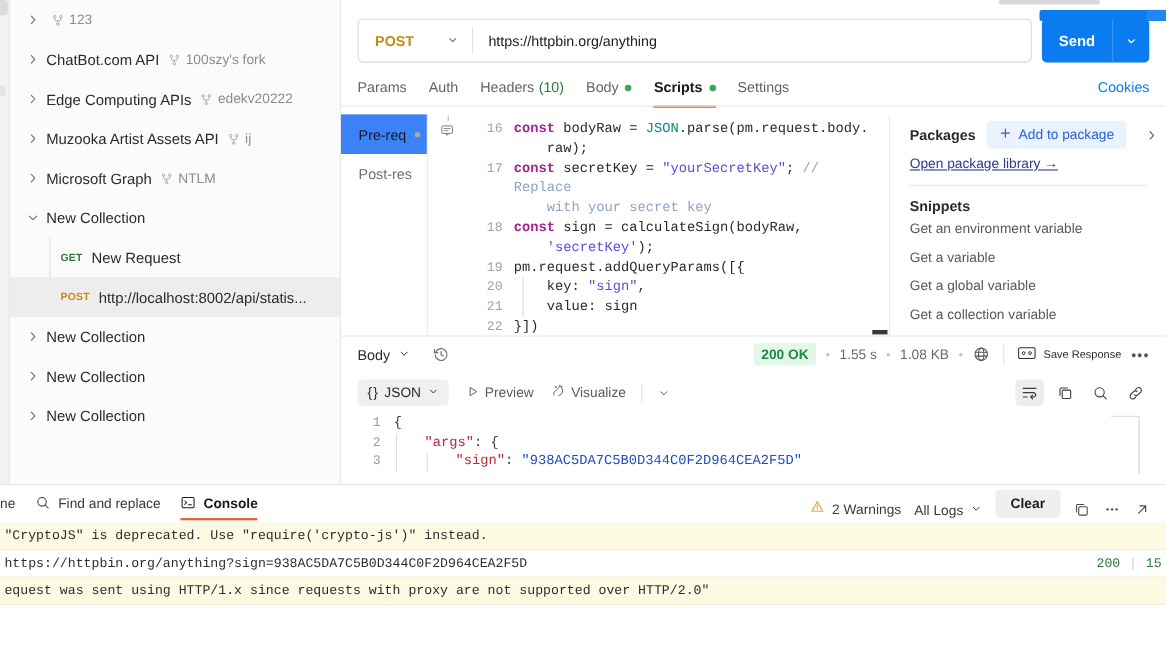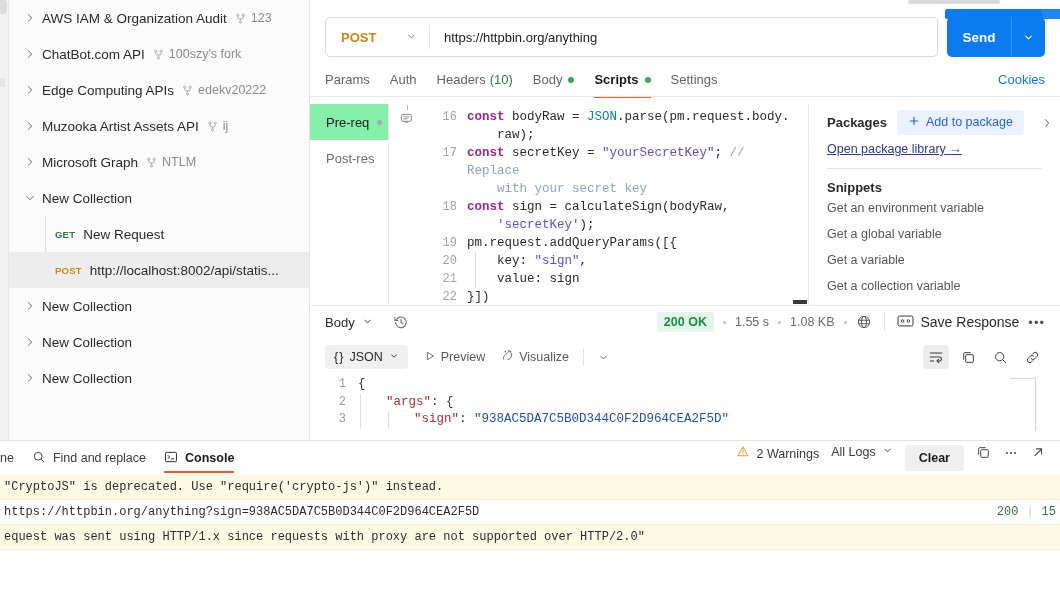--- a/index.html
+++ b/index.html
@@ -95,21 +95,21 @@
   .cookies { position:absolute; right:15px; top:66px; height:28px;
              line-height:28px; font-size:13px; color:#0a7cf0; cursor:pointer; }
 
   .hsep { position:absolute; left:0; right:0; height:1px; background:#e8e8e8; }
 
   
   .scripttabs { position:absolute; left:0; top:104px; width:79px; height:200px;
                 border-right:1px solid #e8e8e8; background:#fff; }
   .stab { height:36px; display:flex; align-items:center; padding-left:16px;
           font-size:13px; color:#6e6e6e; cursor:pointer; position:relative; }
-  .stab.active { background:#86efac; color:#1a1a1a; }
+  .stab.active { background:#3b82f6; color:#1a1a1a; }
   .stab .sdot { width:5px; height:5px; border-radius:50%; background:#a8a8a8;
                 margin-left:8px; }
 
   
   .editor { position:absolute; left:79px; top:104px; width:418px; height:201px;
             background:#fff; overflow:hidden; }
   .gutter-icon { position:absolute; left:11px; top:8px; color:#7a7a7a; }
   .gutter-tick { position:absolute; left:18px; top:1px; width:1px; height:5px;
                  background:#b9b9b9; }
   .codearea { position:absolute; left:0; top:4px; right:0;
@@ -158,21 +158,21 @@
   .hist-icon { margin-left:20px; color:#6b6b6b; cursor:pointer; display:flex; }
   .stat-group { margin-left:auto; display:flex; align-items:center; gap:9px;
                 font-size:12.5px; }
   .badge200 { background:#e4f6ea; color:#1f8b46; font-weight:bold;
               padding:3px 7px; border-radius:3px; font-size:12.5px; }
   .sdotsep { width:3px; height:3px; border-radius:50%; background:#c0c0c0; }
   .smeta { color:#6b6b6b; }
   .globe { color:#555; display:flex; cursor:pointer; }
   .vdiv { width:1px; height:18px; background:#e2e2e2; margin:0 3px; }
   .saveresp { display:flex; align-items:center; gap:7px; color:#2b2b2b;
-              font-size:14px; cursor:pointer; }
+              font-size:10px; cursor:pointer; }
   .dots { color:#555; letter-spacing:1px; cursor:pointer; font-size:13px; }
 
   .resp-bar2 { position:absolute; left:0; top:32px; right:0; height:38px;
                display:flex; align-items:center; padding:0 15px; }
   .jsonsel { display:flex; align-items:center; gap:6px; background:#f0f0f0;
              border-radius:4px; padding:5px 9px; font-size:12.5px;
              color:#2b2b2b; cursor:pointer; }
   .rbtn { display:flex; align-items:center; gap:5px; margin-left:16px;
           font-size:12.5px; color:#5a5a5a; cursor:pointer; }
   .rb-caret { margin-left:14px; color:#555; cursor:pointer; display:flex;
@@ -205,21 +205,21 @@
              background:#fff; border-top:1px solid #e4e4e4; }
   .cbar { position:absolute; left:0; top:0; right:0; height:34px;
           display:flex; align-items:center; padding:0 14px 0 0; }
   .ctab { display:flex; align-items:center; gap:7px; font-size:12.5px;
           color:#3a3a3a; cursor:pointer; position:relative; height:34px;
           padding:0 9px; }
   .ctab.trunc { padding-left:0; color:#3a3a3a; }
   .ctab.active { font-weight:bold; color:#1a1a1a; }
   .ctab.active::after { content:""; position:absolute; left:9px; right:9px;
                         bottom:2px; height:2px; background:#ef5b25; }
-  .cright { margin-left:auto; display:flex; align-items:flex-start; gap:12px; }
+  .cright { margin-left:auto; display:flex; align-items:flex-end; gap:12px; }
   .warn { display:flex; align-items:center; gap:6px; font-size:12.5px;
           color:#3a3a3a; cursor:pointer; }
   .alllogs { display:flex; align-items:center; gap:6px; font-size:12.5px;
              color:#3a3a3a; cursor:pointer; }
   .clearbtn { background:#efefef; border:none; border-radius:4px;
               padding:6px 14px; font-size:12.5px; color:#1a1a1a;
               font-weight:bold; cursor:pointer;
               font-family:"Liberation Sans", sans-serif; }
   .cicon { color:#4a4a4a; cursor:pointer; display:flex; }
 
@@ -243,21 +243,20 @@
       <div class="rail-chip"></div>
       <div class="rail-chip2"></div>
     </div>
     <div class="tree" id="tree">
         <div class="row">
           <span class="chev">
             <svg width="12" height="12" viewBox="0 0 16 16">
               <path d="M6 3.5l4.2 4.5L6 12.5" fill="none" stroke="currentColor" stroke-width="1.3" stroke-linecap="round" stroke-linejoin="round"></path>
             </svg>
           </span>
-          <span class="coll-name">AWS IAM &amp; Organization Audit</span>
           <span class="fork">
             <svg width="11" height="11" viewBox="0 0 16 16">
               <circle cx="4" cy="3.2" r="1.6" fill="none" stroke="currentColor" stroke-width="1.1"></circle>
               <circle cx="12" cy="3.2" r="1.6" fill="none" stroke="currentColor" stroke-width="1.1"></circle>
               <circle cx="8" cy="13" r="1.6" fill="none" stroke="currentColor" stroke-width="1.1"></circle>
               <path d="M4 4.9v1.6a2 2 0 0 0 2 2h4a2 2 0 0 0 2-2V4.9M8 8.5v2.9" fill="none" stroke="currentColor" stroke-width="1.1"></path>
             </svg>
           </span>
           <span class="fork-label">123</span>
         </div>
@@ -474,22 +473,22 @@
           </svg>
       </span>
       <span class="pkg-link">
         <span>Open package library</span>
         <span>→</span>
       </span>
       <div class="pkg-rule"></div>
       <div class="snip-title">Snippets</div>
       <div id="snips">
           <div class="snip">Get an environment variable</div>
+          <div class="snip">Get a variable</div>
           <div class="snip">Get a global variable</div>
-          <div class="snip">Get a variable</div>
           <div class="snip">Get a collection variable</div>
         </div>
     </div>
   </div>
 
   <div id="resp">
     <div class="resp-bar1">
       <div class="bodysel">
         <span>Body</span>
         <span>

